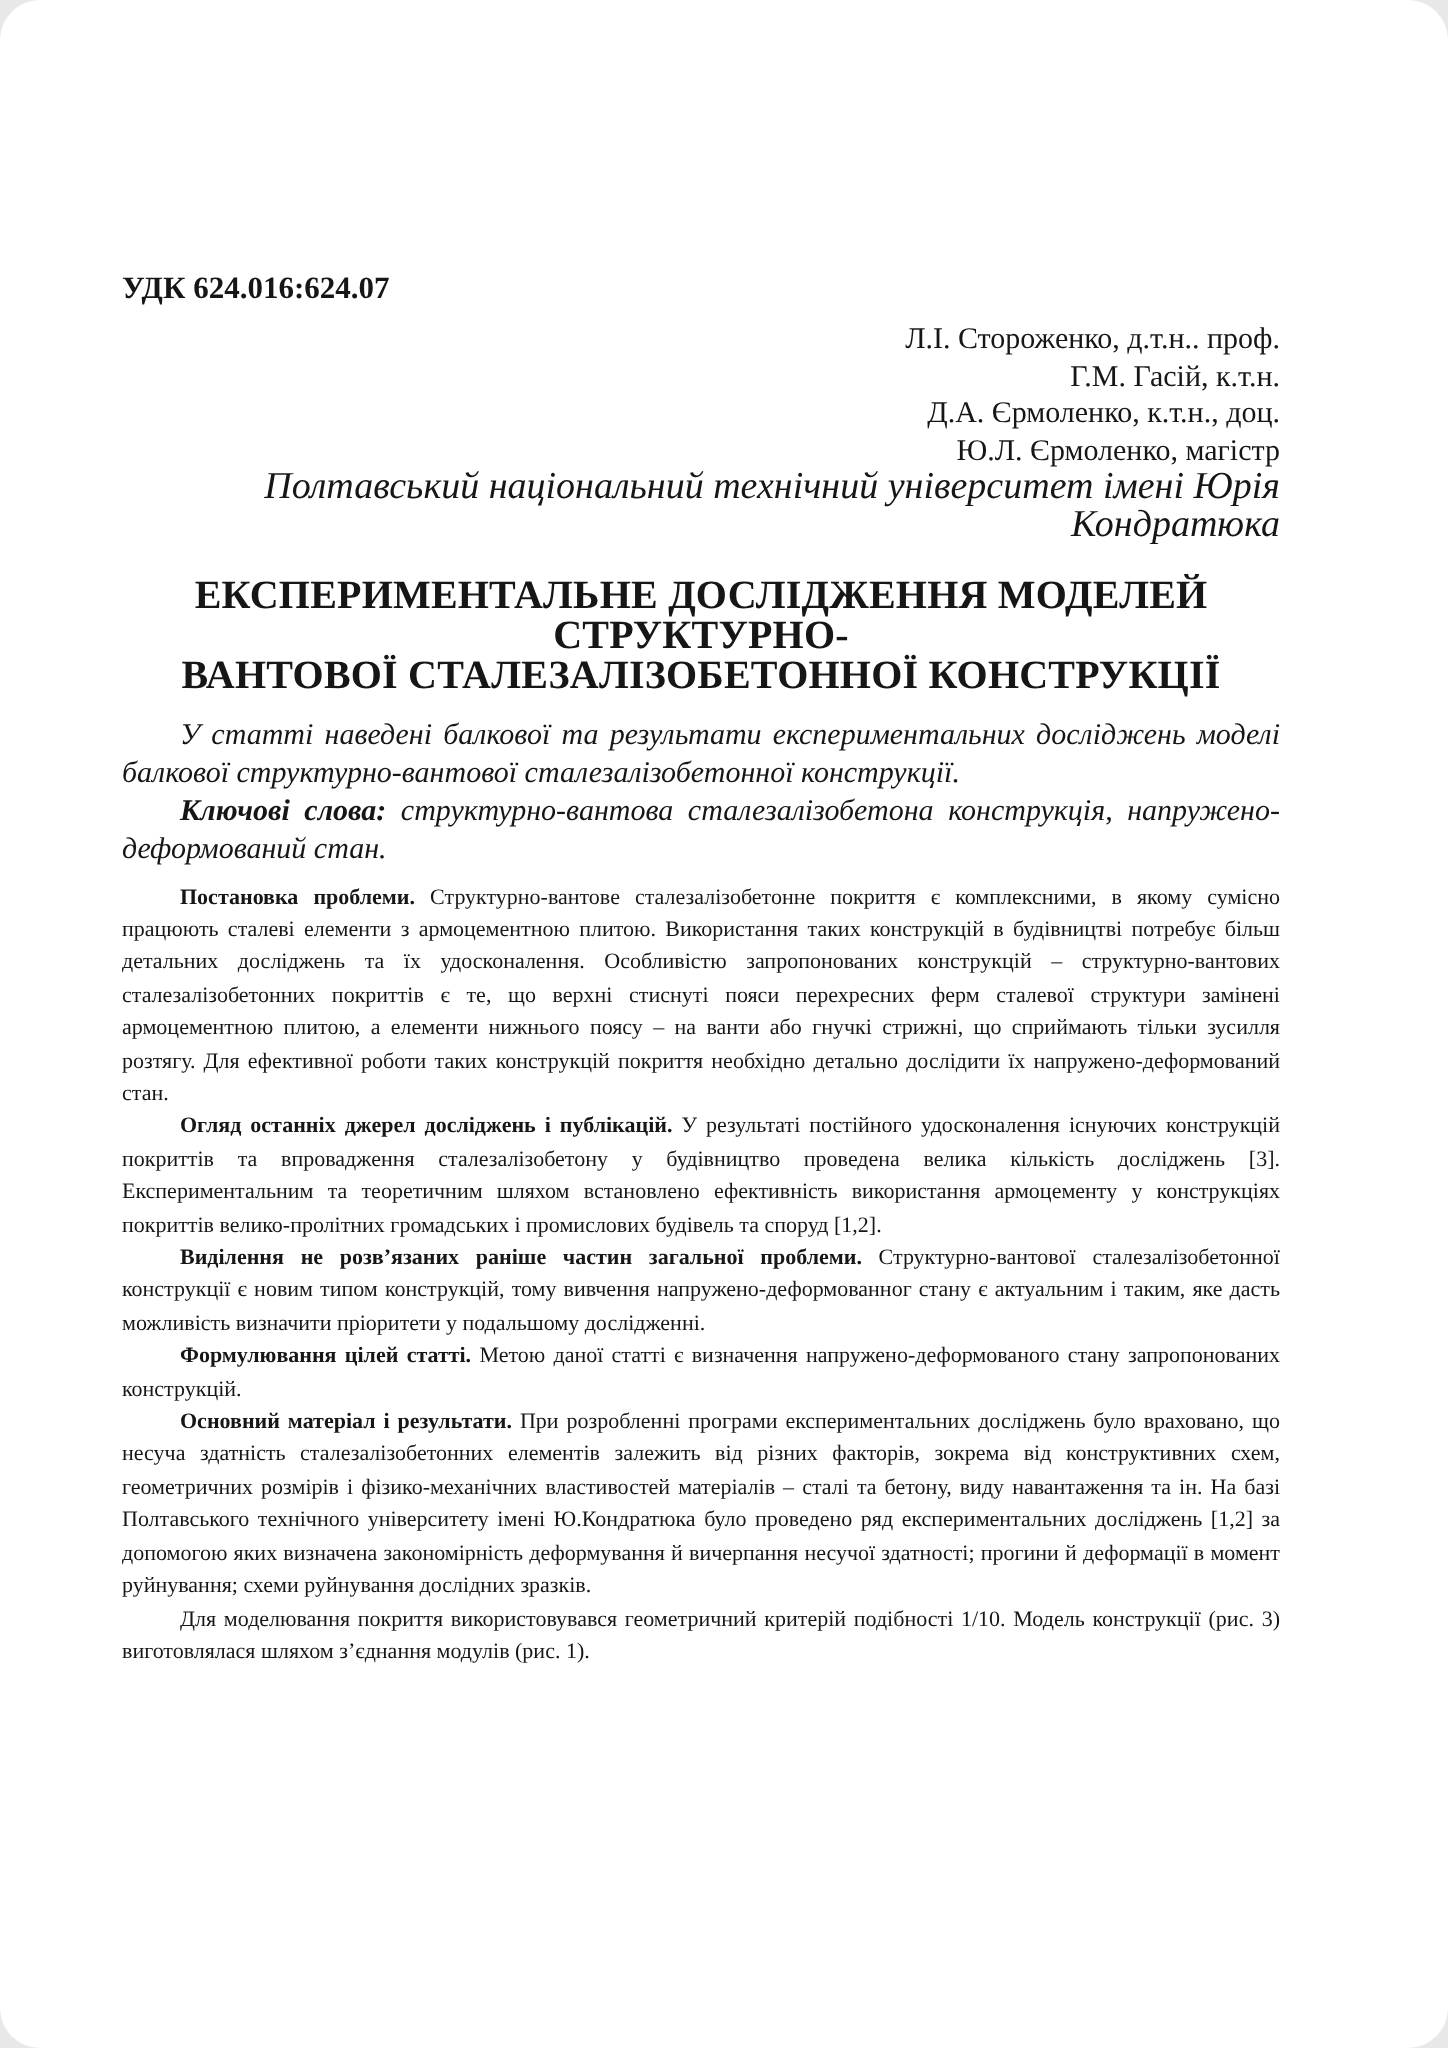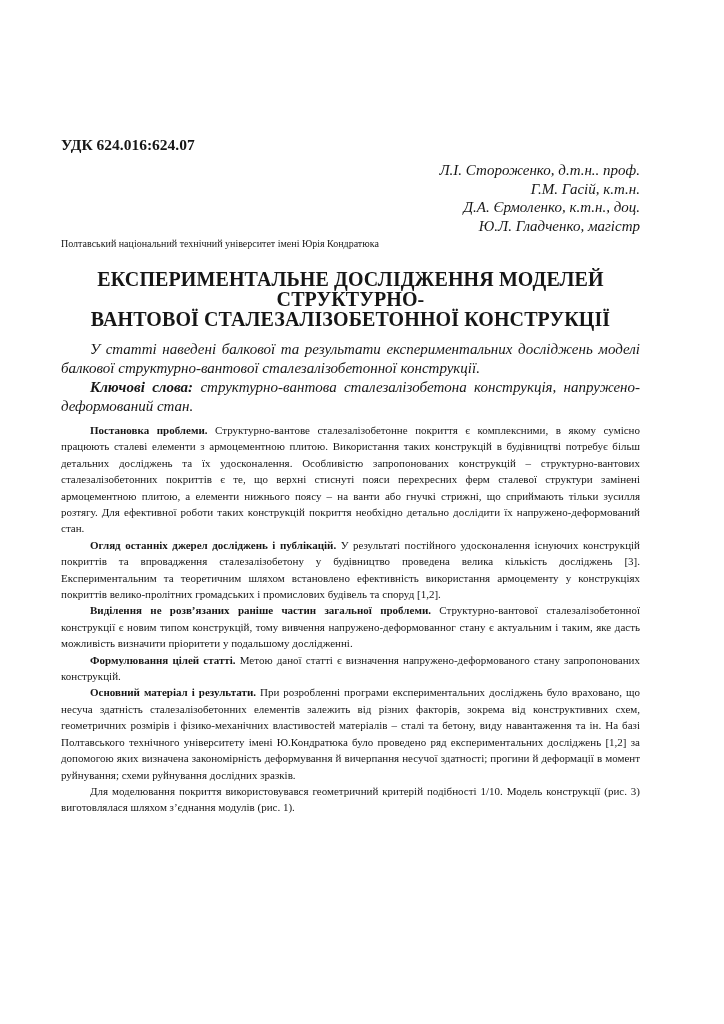--- a/index.html
+++ b/index.html
@@ -9,43 +9,44 @@
   }
   .page {
     position: relative;
     width: 724px;
     height: 1024px;
     margin: 0 auto;
     background: #ffffff;
     font-family: "Liberation Serif", "DejaVu Serif", serif;
     color: #161616;
     overflow: hidden;
+    border-radius: 20px;
   }
   .content {
     position: absolute;
     left: 61px;
     top: 136px;
     width: 579px;
   }
   .udc {
     font-weight: bold;
     font-size: 15.5px;
     line-height: 18px;
     text-align: left;
   }
   .authors {
     margin-top: 7px;
     text-align: right;
-    font-style: italic;
     font-size: 15px;
     line-height: 18.6px;
   }
   .affiliation {
-    text-align: left;
-    font-size: 10px;
+    text-align: right;
+    font-style: italic;
+    font-size: 19px;
     line-height: 18.6px;
   }
   .title {
     margin-top: 15px;
     text-align: center;
     font-weight: bold;
     font-size: 20px;
     line-height: 20px;
     letter-spacing: 0.1px;
   }
@@ -82,21 +83,21 @@
 
 <div class="page">
   <div class="content">
 
     <div class="udc">УДК 624.016:624.07</div>
 
     <div class="authors">
         <div>Л.І. Стороженко, д.т.н.. проф.</div>
         <div>Г.М. Гасій, к.т.н.</div>
         <div>Д.А. Єрмоленко, к.т.н., доц.</div>
-        <div>Ю.Л. Гладченко, магістр</div>
+        <div>Ю.Л. Єрмоленко, магістр</div>
       </div>
 
     <div class="affiliation">Полтавський національний технічний університет імені Юрія Кондратюка</div>
 
     <div class="title">
         <div>ЕКСПЕРИМЕНТАЛЬНЕ ДОСЛІДЖЕННЯ МОДЕЛЕЙ СТРУКТУРНО-</div>
         <div>ВАНТОВОЇ СТАЛЕЗАЛІЗОБЕТОННОЇ КОНСТРУКЦІЇ</div>
       </div>
 
     <div class="abstract-block">

